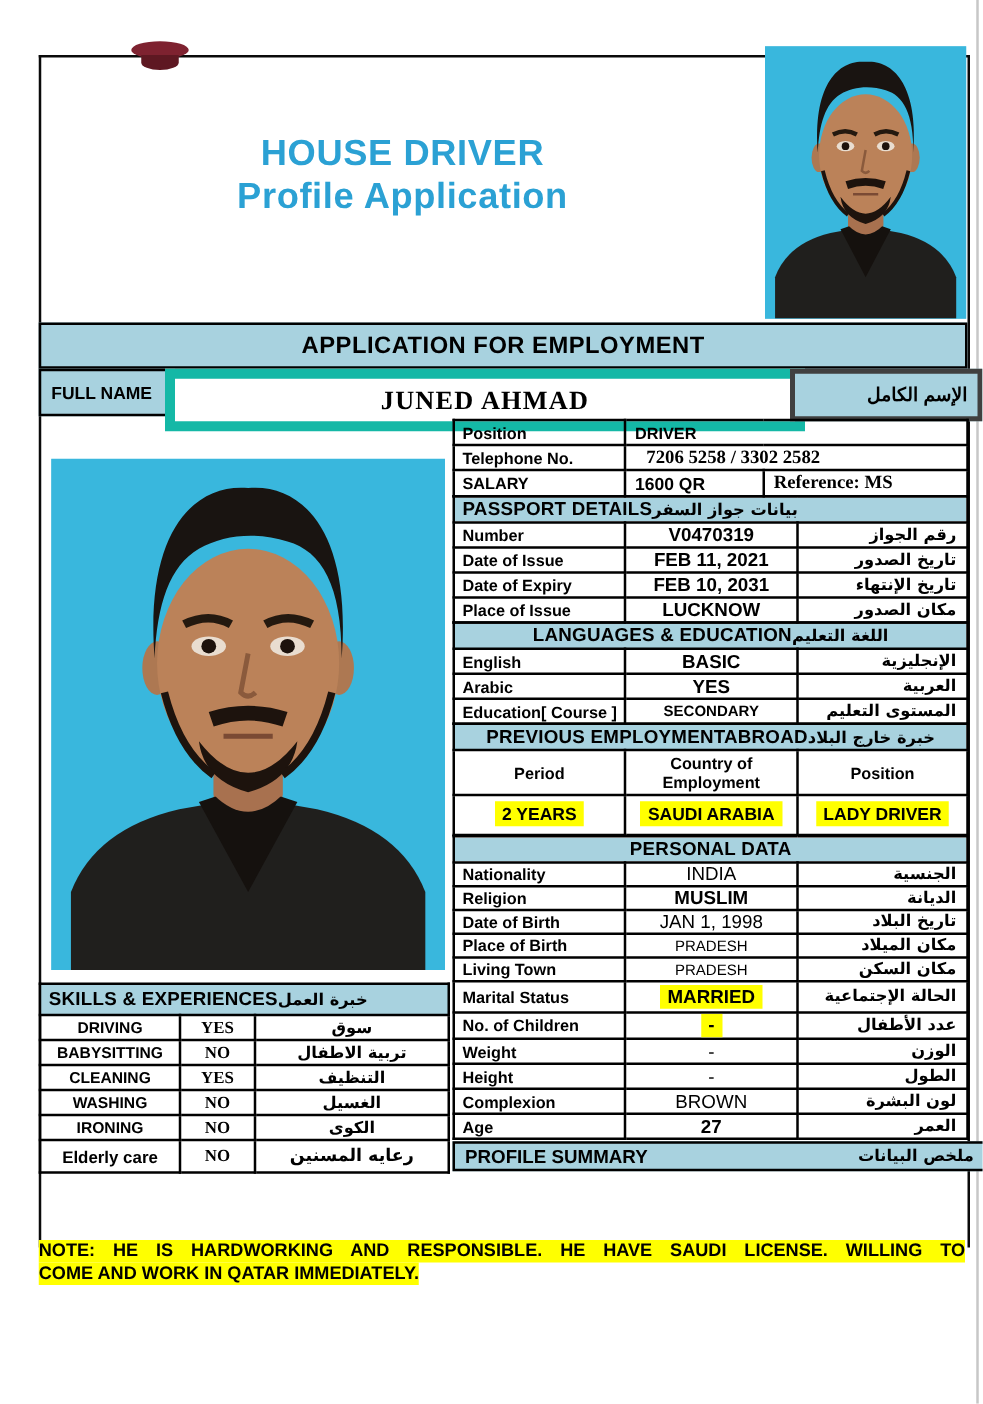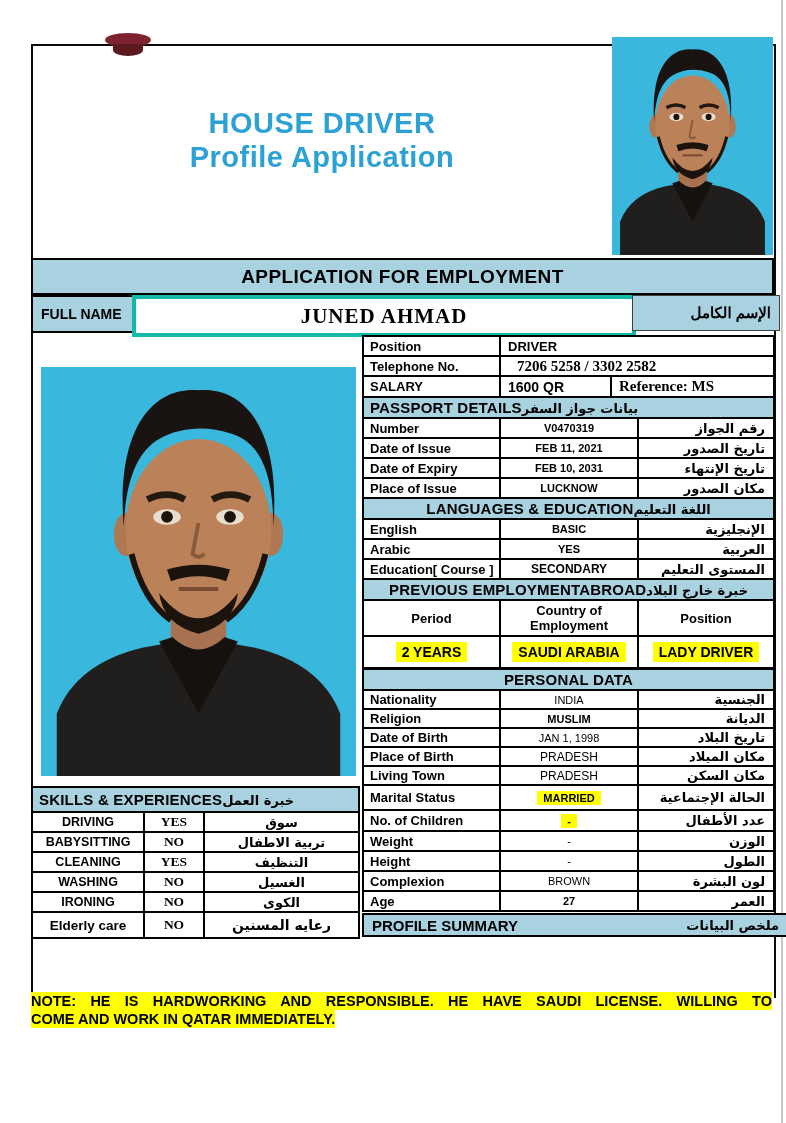--- a/index.html
+++ b/index.html
@@ -19,36 +19,36 @@
   .photo.small{left:612px;top:37px;width:161px;height:218px;z-index:3;}
   .photo.main{left:41px;top:367px;width:315px;height:409px;}
   .photo svg{width:100%;height:100%;display:block;}
   
   .sectbg{background:#a8d2df;}
   .banner{left:31px;top:258px;width:739px;height:33px;border:2px solid #000;
           display:flex;align-items:center;justify-content:center;
           font-weight:bold;font-size:19px;letter-spacing:.4px;}
   .fn-label{left:31px;top:295px;width:97px;height:34px;border:2px solid #000;
             display:flex;align-items:center;padding-left:8px;font-weight:bold;font-size:14px;}
-  .fn-value{left:132px;top:295px;width:496px;height:34px;border:4px solid #14b8a6;background:#fff;
+  .fn-value{left:132px;top:295px;width:496px;height:34px;border:8px solid #14b8a6;background:#fff;
             display:flex;align-items:center;justify-content:center;
             font-family:"Liberation Serif",serif;font-weight:bold;font-size:21px;letter-spacing:1px;}
-  .fn-ar{left:632px;top:295px;width:138px;height:34px;border:1px solid #404040;
+  .fn-ar{left:632px;top:295px;width:138px;height:34px;border:4px solid #404040;
          display:flex;align-items:center;justify-content:flex-end;padding-right:8px;
          font-weight:bold;font-size:15px;}
   
   table{border-collapse:collapse;table-layout:fixed;position:absolute;}
   td{border:2px solid #000;padding:0;vertical-align:middle;overflow:hidden;white-space:nowrap;}
   .panel{left:362px;width:411px;}
   .skills{left:31px;width:327px;top:786px;}
   .h19{height:19px}.h20{height:20px}.h21{height:21px}.h25{height:25px}
   .h26{height:26px}.h32{height:32px}.h36{height:36px}
   .lbl{font-weight:bold;font-size:13px;padding-left:6px;text-align:left;}
   .vleft{font-weight:bold;font-size:13px;padding-left:7px;text-align:left;}
-  .vcen{font-weight:bold;font-size:11px;text-align:center;}
+  .vcen{font-weight:bold;font-size:15px;text-align:center;}
   .reg{font-weight:normal;}
   .sm{font-size:12px;}
   .serif{font-family:"Liberation Serif",serif;font-size:15px;}
   .arab{font-family:"DejaVu Sans",sans-serif;font-weight:bold;font-size:13px;text-align:right;padding-right:8px;}
   .arab-c{font-family:"DejaVu Sans",sans-serif;font-weight:bold;font-size:13px;text-align:center;}
   .hdr{font-weight:bold;font-size:15px;letter-spacing:.2px;}
   .hdr-left{text-align:left;padding-left:6px;}
   .hdr-cen{text-align:center;}
   .ar-inline{font-family:"DejaVu Sans",sans-serif;font-size:13px;font-weight:bold;}
   .hl{background:#ffff00;padding:1px 6px;}

